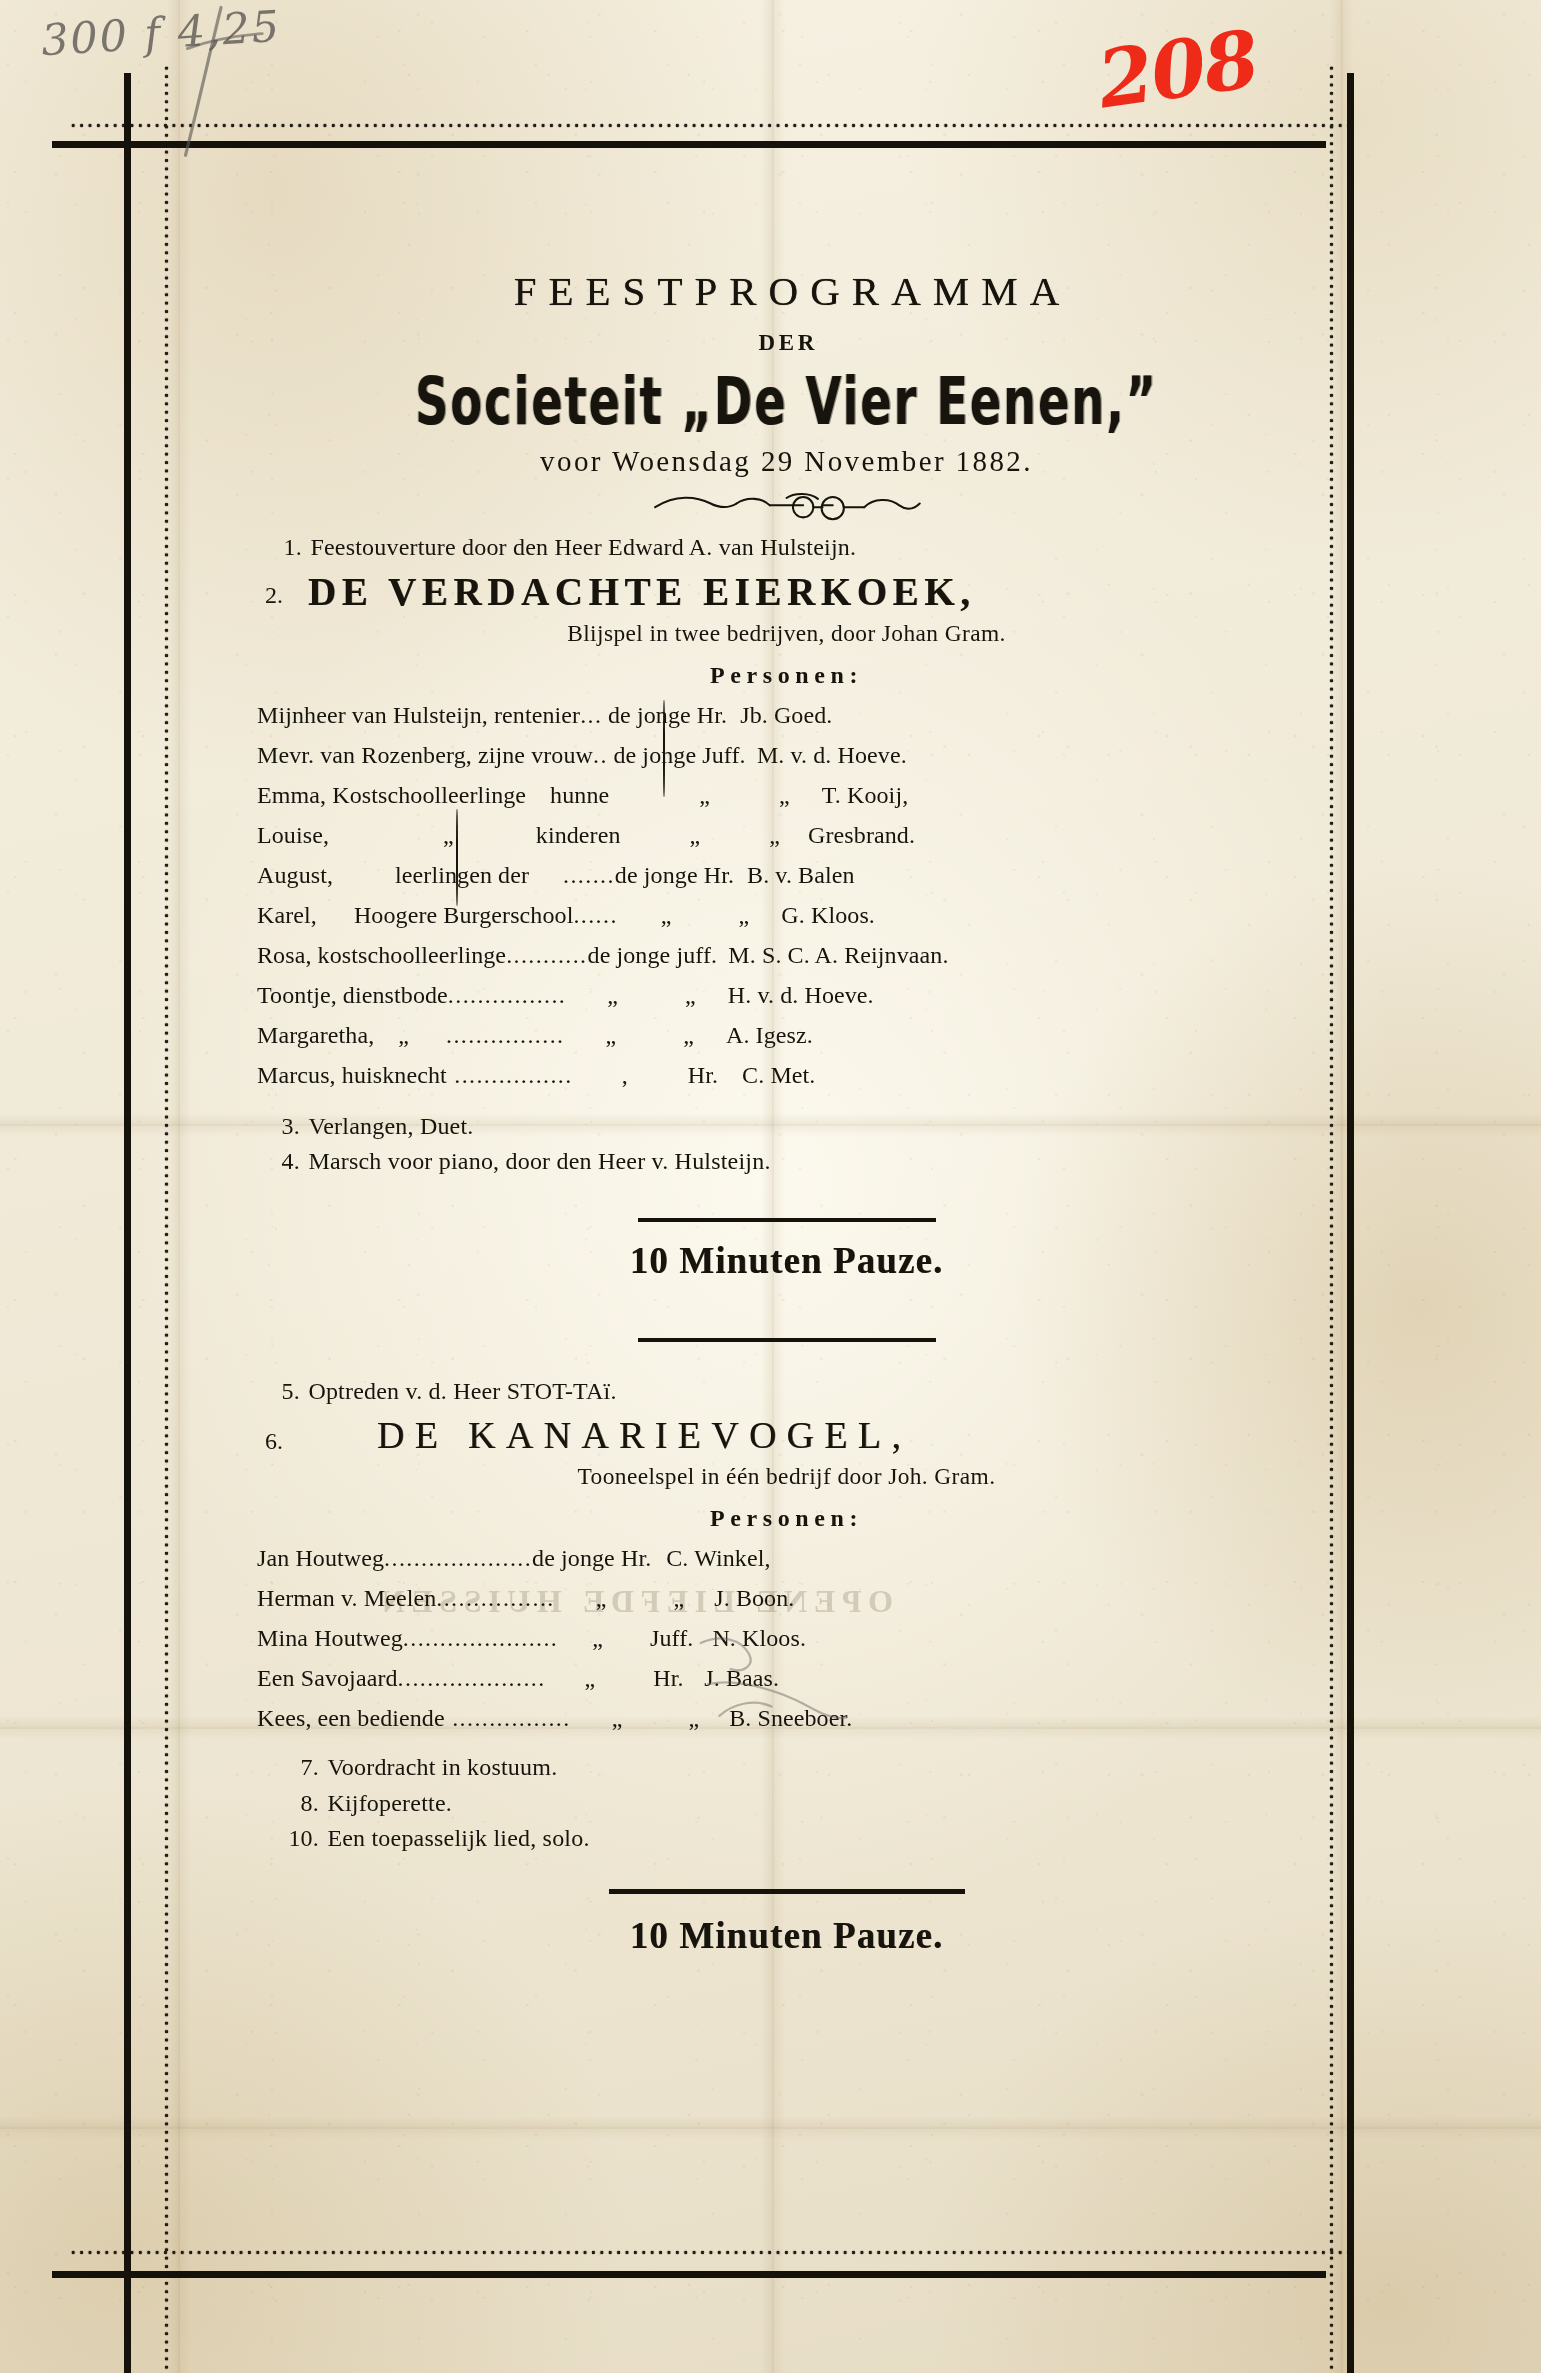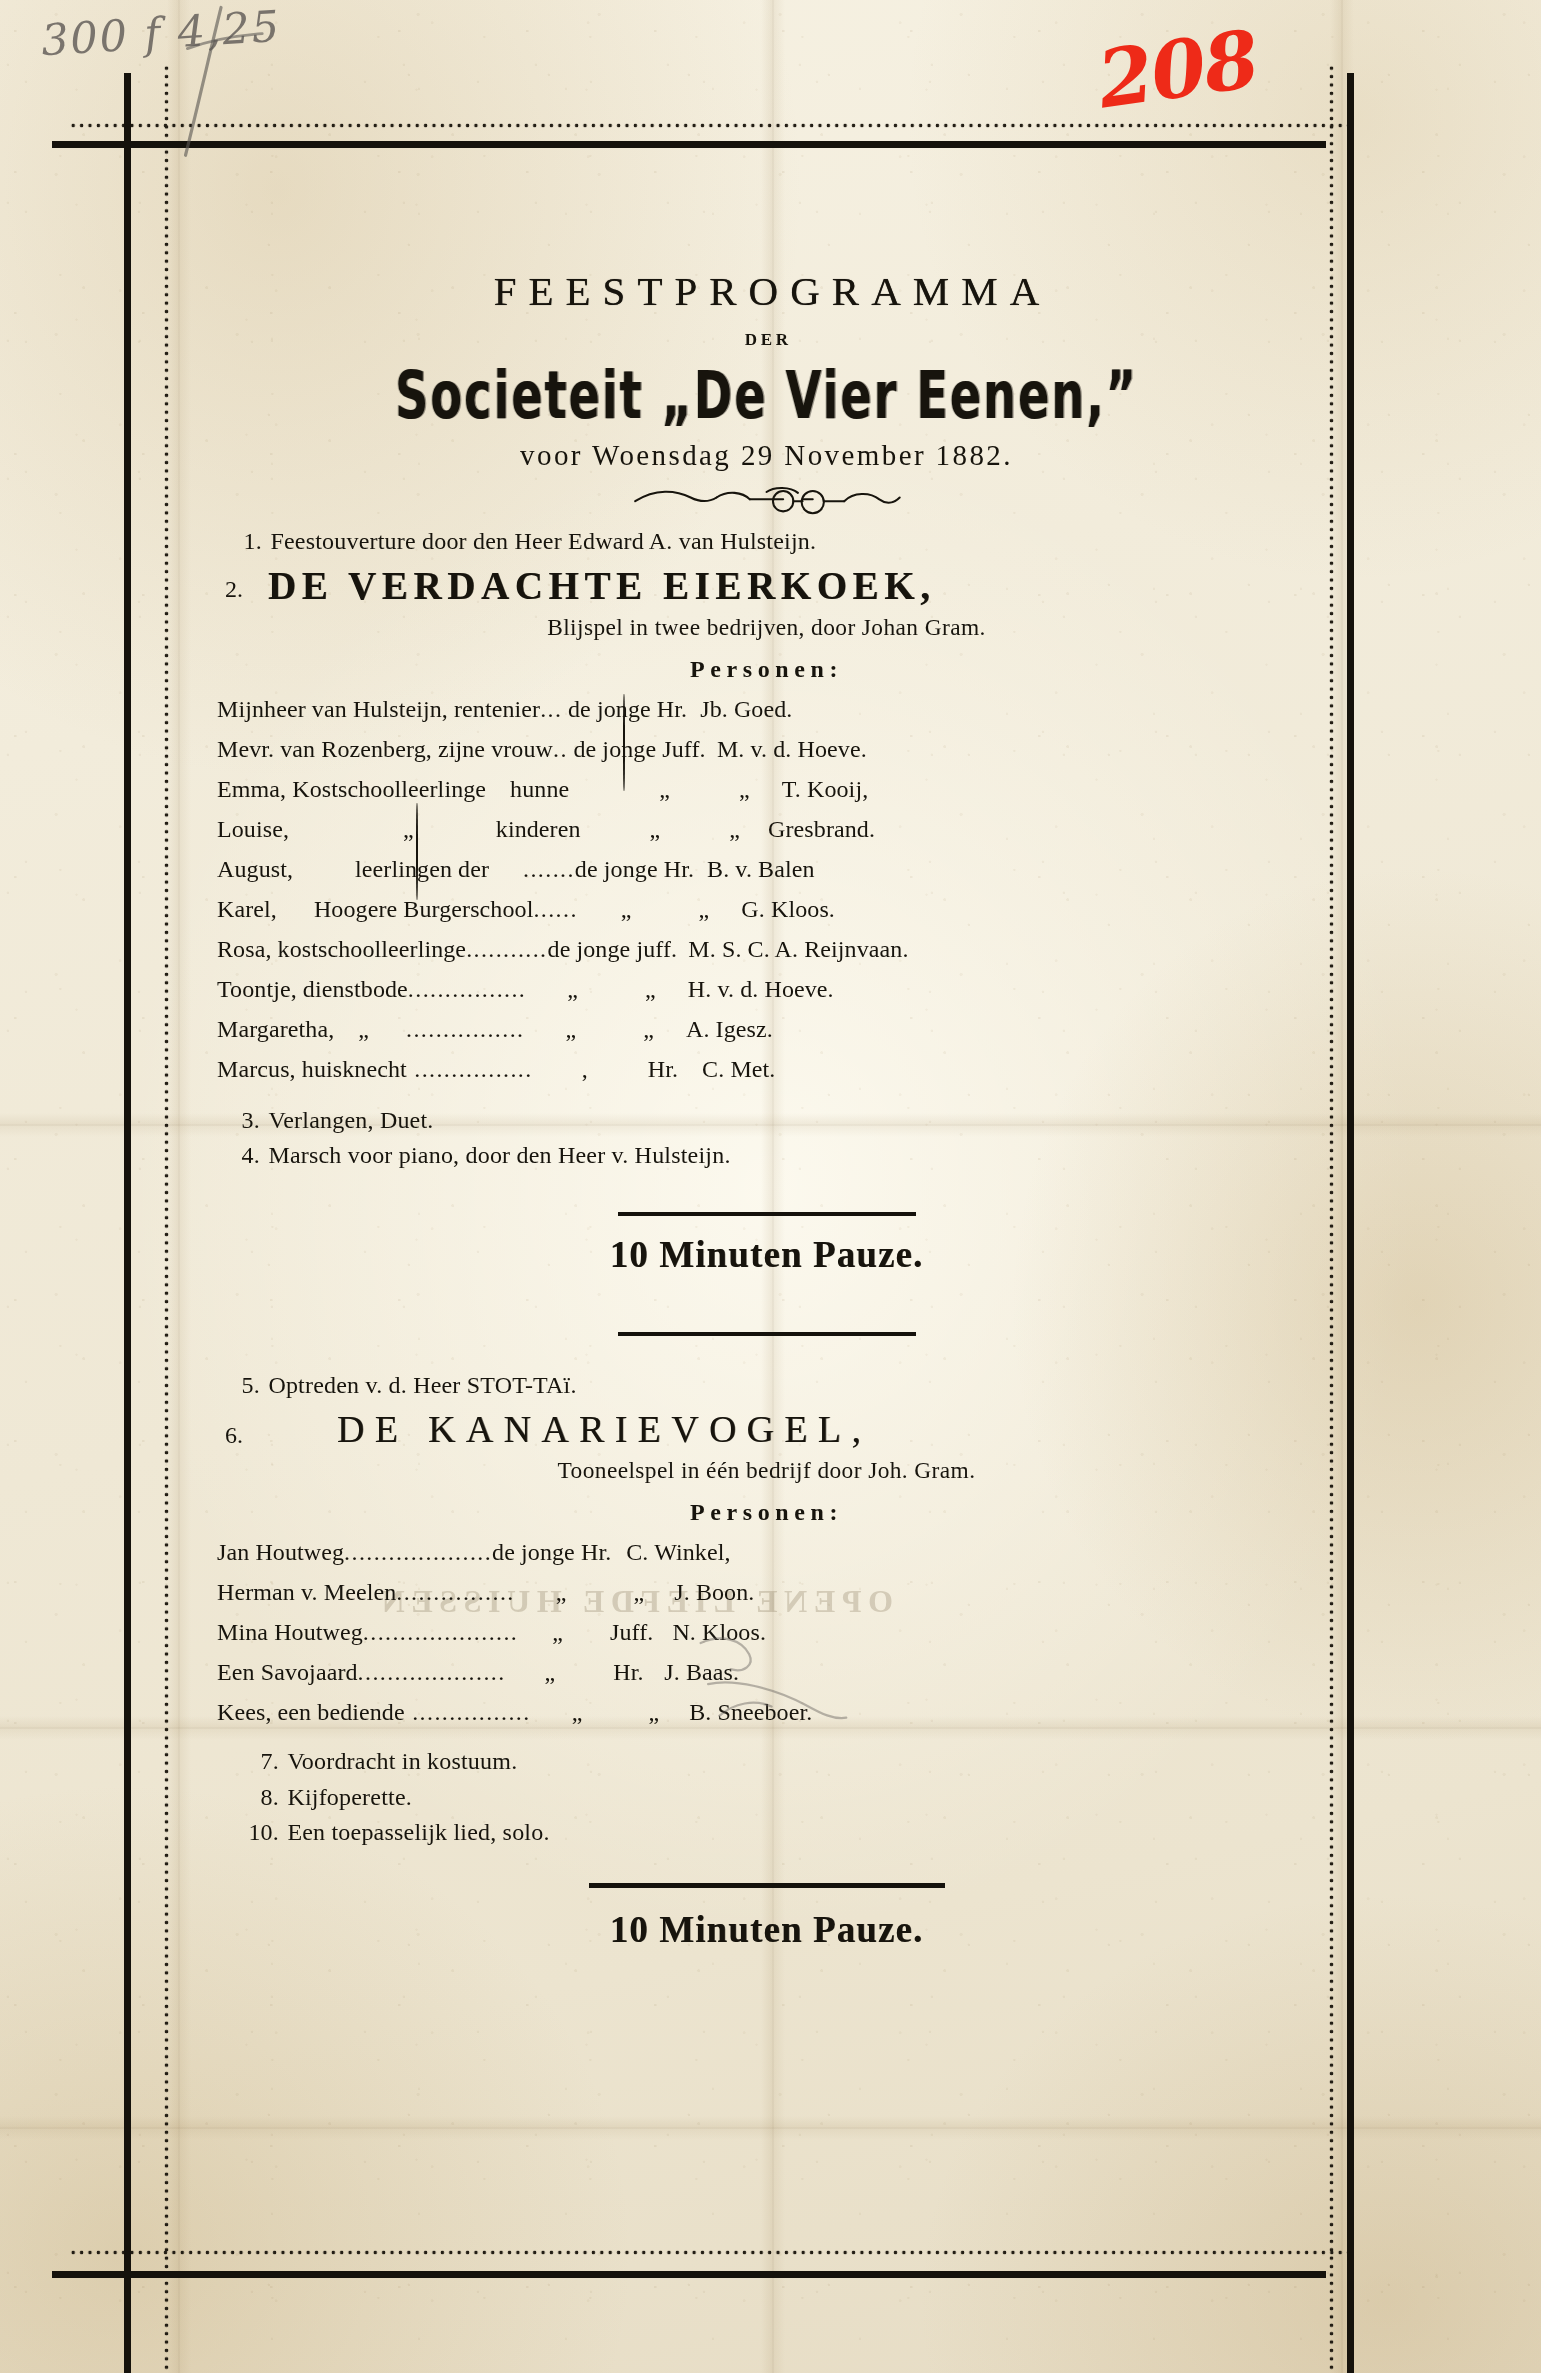--- a/index.html
+++ b/index.html
@@ -52,31 +52,31 @@
   .rule-solid{position:absolute;background:#15120c;}
   .rule-dot{position:absolute;}
   .rule-dot.h{
     background-image:radial-gradient(circle, #221d14 0 1.6px, transparent 2px);
     background-size:8.4px 4.7px;background-repeat:repeat-x;background-position:0 center;height:4.7px;}
   .rule-dot.v{
     background-image:radial-gradient(circle, #221d14 0 1.6px, transparent 2px);
     background-size:4.7px 8.4px;background-repeat:repeat-y;background-position:center 0;width:4.7px;}
 
   
-  #content{position:absolute;left:0;right:8px;top:0;}
+  #content{position:absolute;left:0;right:8px;top:0;padding-left:40px;}
   .ink{color:#17140d;}
 
   .t-feest{
     text-align:center;font-size:41px;letter-spacing:12px;
     font-family:"Liberation Serif",serif;font-weight:400;
     margin:0;padding-left:12px;
     text-shadow:0 0 0.7px rgba(20,16,10,.85);
   }
   .t-der{
-    text-align:center;font-size:17px;letter-spacing:3.7px;font-weight:700;
+    text-align:center;font-size:23px;letter-spacing:3.7px;font-weight:700;
     margin:15px 0 0 0;padding-left:3.7px;
   }
   .t-soc{
     text-align:center;font-weight:700;font-size:58px;letter-spacing:2.3px;
     font-family:"DejaVu Sans",sans-serif;
     margin:5.6px 0 0 0;
     transform:scaleX(.80) scaleY(1.14);transform-origin:center top;
     text-shadow:1.5px 0 0 rgba(20,16,10,.40), -1.2px 0 0 rgba(20,16,10,.22);
   }
   .t-voor{

